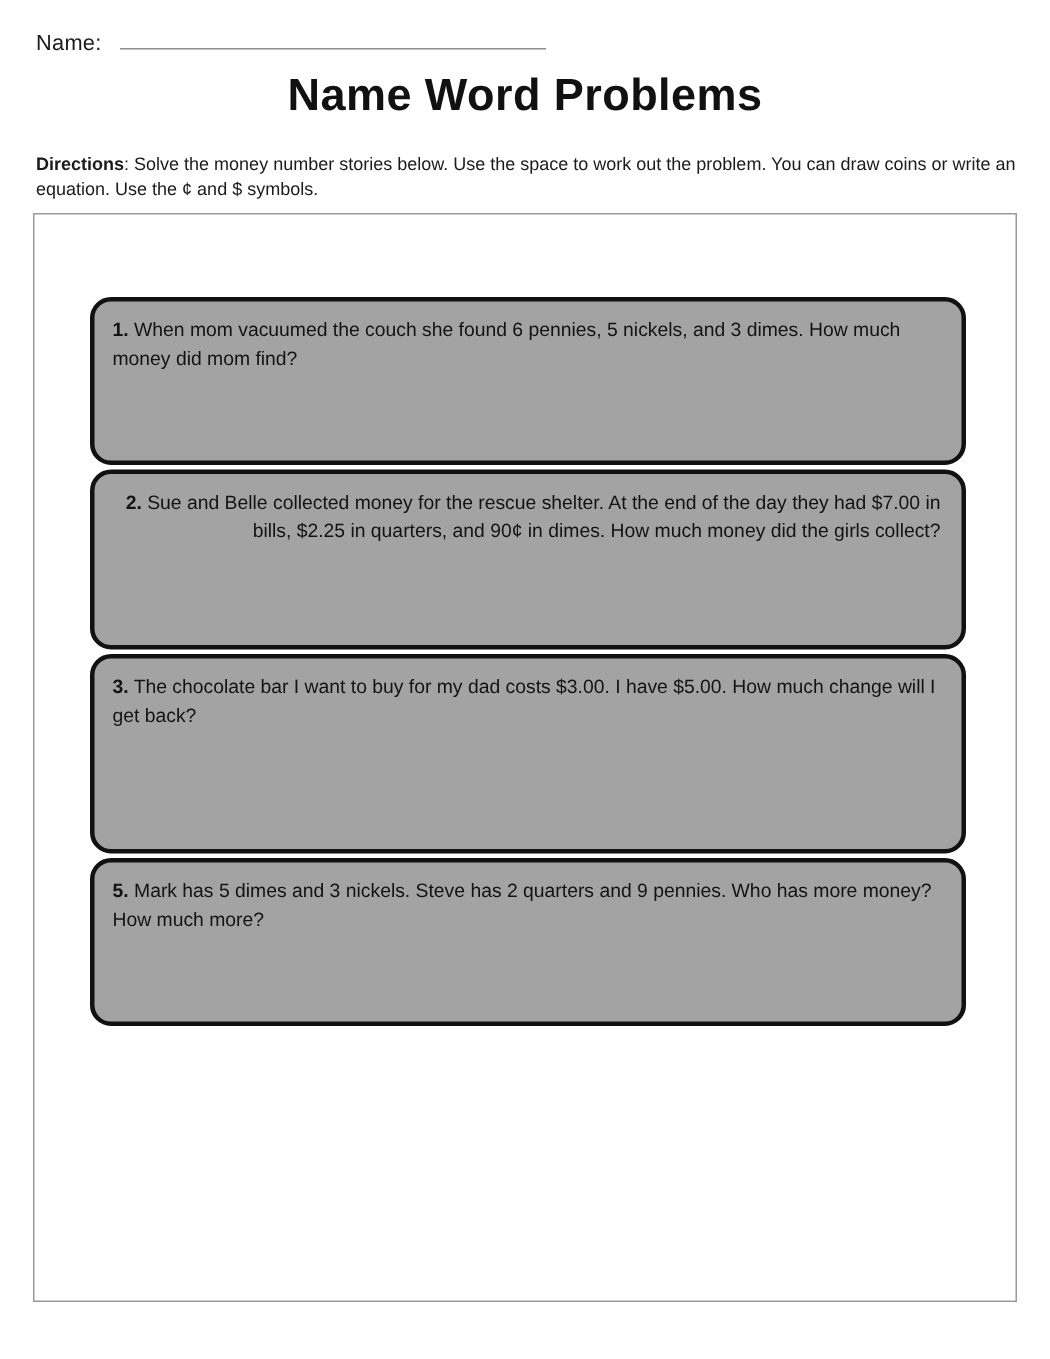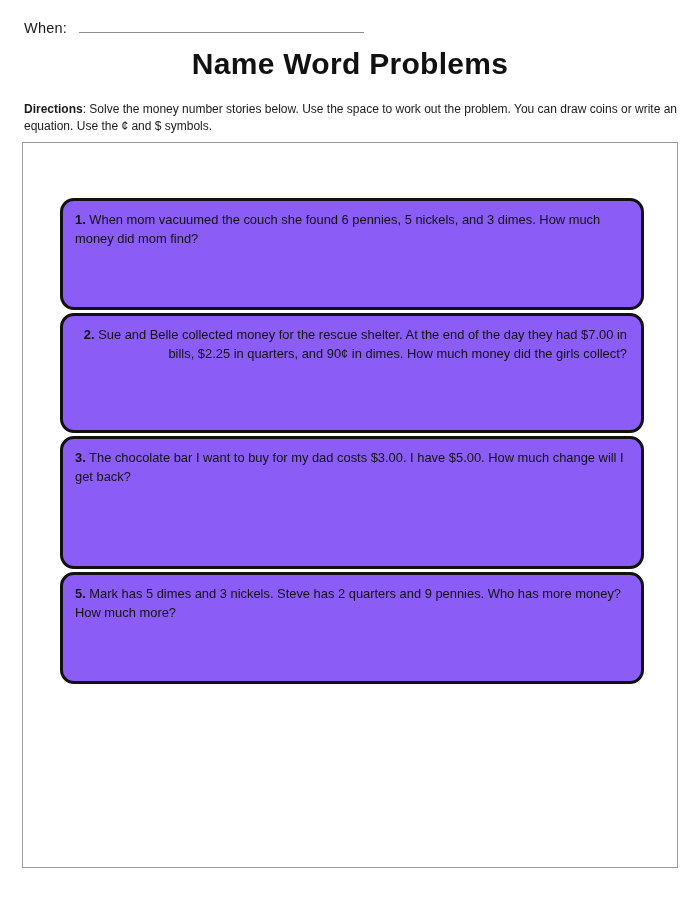--- a/index.html
+++ b/index.html
@@ -83,21 +83,21 @@
   .problems {
     position: absolute;
     left: 60px;
     top: 198px;
     width: 584px;
   }
   .problem-box {
     box-sizing: border-box;
     border: 3.5px solid #111111;
     border-radius: 14px;
-    background: #8b5cf6;
+    background: #a3a3a3;
     padding: 10px 14px 0 12px;
     margin-bottom: 3px;
   }
   .problem-text {
     font-size: 12.9px;
     line-height: 1.46;
     color: #131313;
     margin: 0;
   }
   .problem-text .num {
@@ -120,21 +120,21 @@
     text-align: center;
     font-size: 10.5px;
     color: #5d5d5d;
     letter-spacing: .1px;
   }
 </style>
 </head>
 <body>
 
 <div class="name-row">
-  <span class="name-label">When:</span>
+  <span class="name-label">Name:</span>
   <span class="name-line"></span>
 </div>
 
 <div class="title">Name Word Problems</div>
 
 <div class="directions">
   <b>Directions</b><span>:</span><span> Solve the money number stories below.  Use the space to work out the problem.  You can draw coins or write an equation.  Use the ¢ and $ symbols.</span>
 </div>
 
 <div class="frame"></div>

